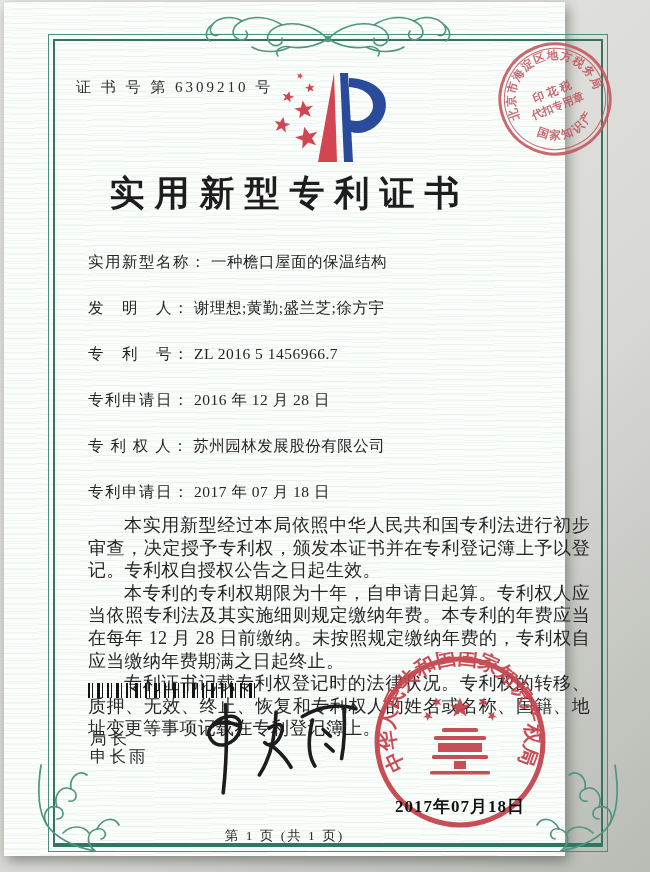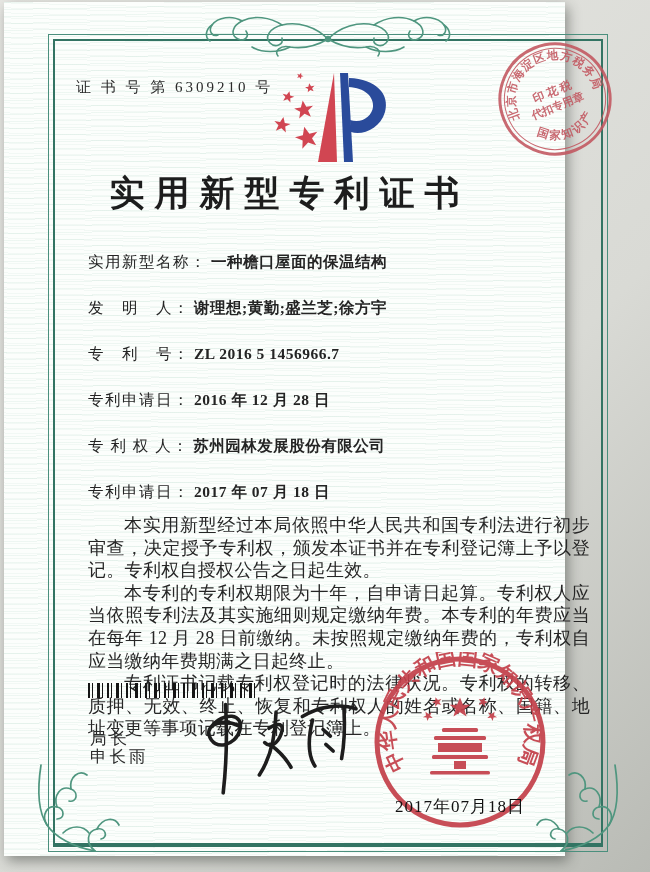--- a/index.html
+++ b/index.html
@@ -29,37 +29,37 @@
   
   .cert-number{position:absolute;left:72px;top:76px;font-size:15px;letter-spacing:3px;color:#2b2b2b;}
   .logo{position:absolute;left:256px;top:68px;}
   .tax-stamp{position:absolute;left:490px;top:36px;opacity:.88;}
   .doc-title{position:absolute;left:0;top:168px;width:100%;text-align:center;
     font-size:35px;font-weight:700;letter-spacing:10px;color:#1d1d1d;text-indent:10px;}
   
   .fields{position:absolute;left:84px;top:250px;width:500px;}
   .field-row{height:20px;margin-bottom:26px;font-size:15.5px;color:#242424;}
   .f-label{white-space:pre;letter-spacing:1.5px;}
-  .f-value{white-space:pre;margin-left:4px;letter-spacing:0.5px;font-weight:bold;}
+  .f-value{white-space:pre;margin-left:4px;letter-spacing:0.5px;}
   
   .legal{position:absolute;left:84px;top:512px;width:502px;font-size:18px;
     line-height:22.6px;color:#262626;text-align:justify;}
   .legal p{margin:0;text-indent:2em;letter-spacing:0.3px;}
   
   .barcode{position:absolute;left:84px;top:681px;width:168px;height:15px;
     background:repeating-linear-gradient(90deg,
       #151515 0 2px,transparent 2px 4px,#151515 4px 5px,transparent 5px 9px,
       #151515 9px 12px,transparent 12px 14px,#151515 14px 15px,transparent 15px 19px);}
   
   .sign-title{position:absolute;left:86px;top:726px;font-size:16.5px;letter-spacing:4px;color:#2a2a2a;text-align:right;}
   .sign-name{position:absolute;left:86px;top:744px;font-size:16.5px;letter-spacing:3px;color:#2a2a2a;}
   .sign-script{position:absolute;left:182px;top:692px;}
   
   .big-seal{position:absolute;left:366px;top:650px;opacity:.93;}
-  .seal-date{position:absolute;left:391px;top:793px;font-size:17px;font-weight:400;
+  .seal-date{position:absolute;left:391px;top:793px;font-size:17px;font-weight:700;
     letter-spacing:1px;color:#111;}
   .page-footer{position:absolute;left:0;top:825px;width:100%;text-align:center;
     font-size:13.5px;letter-spacing:2px;color:#2c2c2c;}
 </style>
 </head>
 <body>
 
 <div class="paper">
 
   <div class="frame-outer">
@@ -218,14 +218,15 @@
         <rect x="64" y="84" width="52" height="4" rx="1.5"></rect>
         <rect x="68" y="91" width="44" height="9"></rect>
         <rect x="62" y="103" width="56" height="4" rx="1.5"></rect>
         <rect x="84" y="109" width="12" height="8"></rect>
         <rect x="60" y="119" width="60" height="3.5" rx="1.5"></rect>
       </g>
     </g>
   </svg>
   <div class="seal-date">2017年07月18日</div>
 
+  <div class="page-footer">第 1 页 (共 1 页)</div>
 
 </div>
 
 </body></html>

